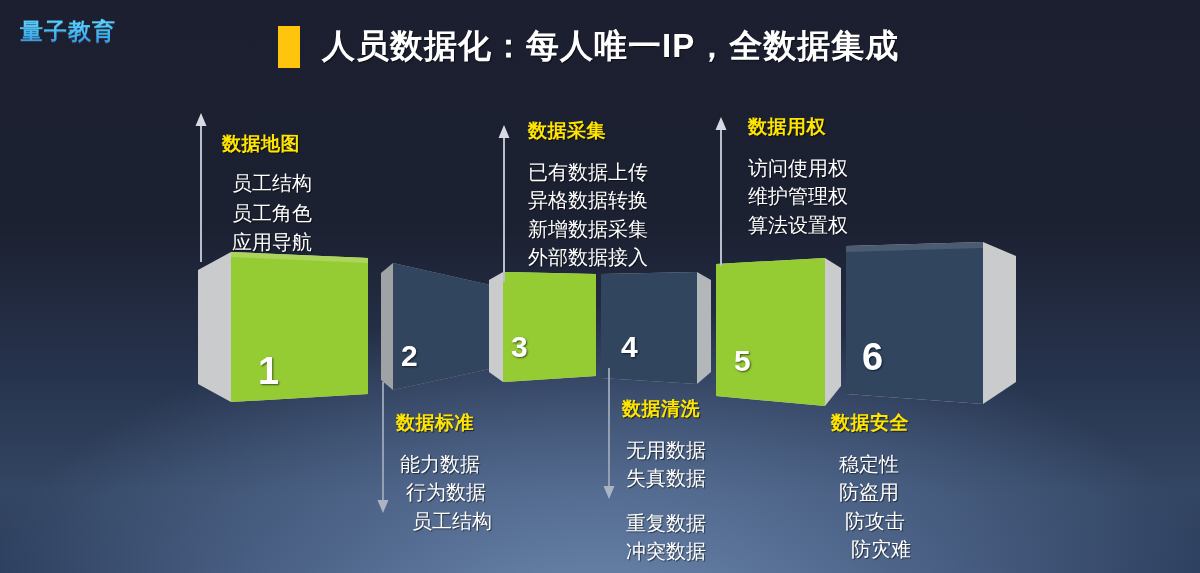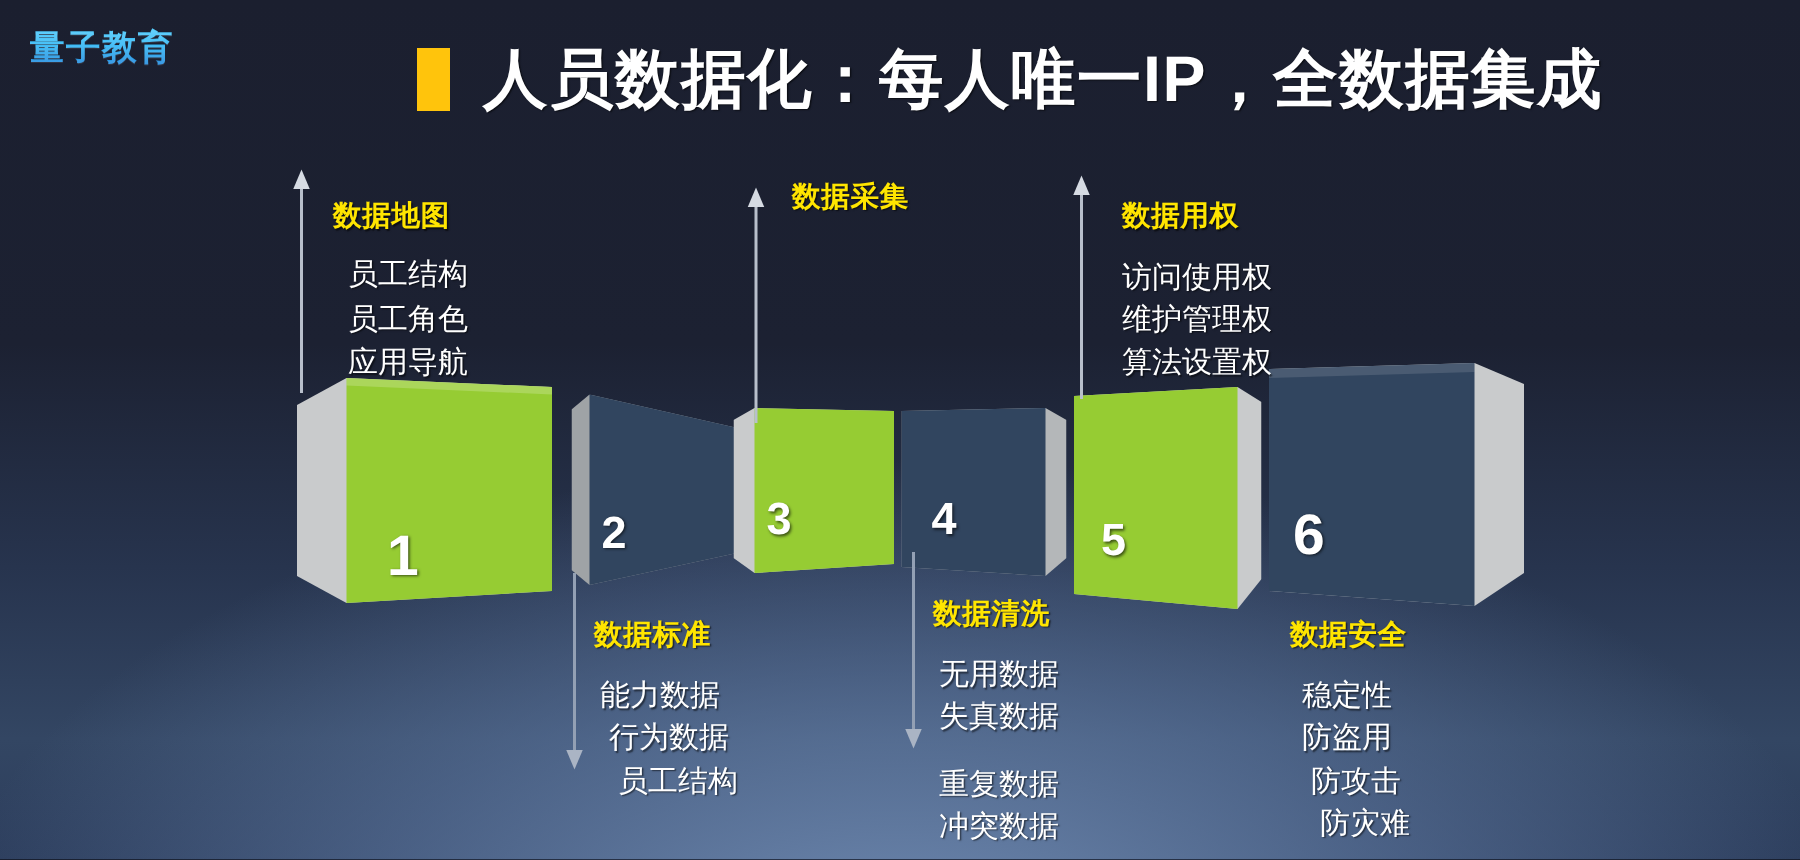--- a/index.html
+++ b/index.html
@@ -47,21 +47,21 @@
     align-items: center;
   }
   .title-marker {
     width: 22px;
     height: 42px;
     background: #ffc40c;
     margin-right: 22px;
     flex: none;
   }
   .title-text {
-    font-size: 43px;
+    font-size: 33px;
     font-weight: bold;
     color: #ffffff;
     letter-spacing: 1px;
     white-space: nowrap;
     text-shadow: 1px 1px 1px rgba(0,0,0,0.55);
   }
 
   
   .cube {
     position: absolute;
@@ -225,42 +225,48 @@
     <div class="group-title">数据标准</div>
     <ul class="group-items">
       <li style="padding-left:4px;">能力数据</li>
       <li style="padding-left:10px;">行为数据</li>
       <li style="padding-left:16px;">员工结构</li>
     </ul>
   </div>
 
   <div class="group" style="left:528px; top:118px;">
     <div class="group-title">数据采集</div>
+    <ul class="group-items">
+      <li>已有数据上传</li>
+      <li>异格数据转换</li>
+      <li>新增数据采集</li>
+      <li>外部数据接入</li>
+    </ul>
   </div>
 
   <div class="group" style="left:622px; top:396px;">
     <div class="group-title">数据清洗</div>
     <ul class="group-items">
       <li style="padding-left:4px;">无用数据</li>
       <li style="padding-left:4px;">失真数据</li>
       <li style="padding-left:4px;margin-top:16px;">重复数据</li>
       <li style="padding-left:4px;">冲突数据</li>
     </ul>
   </div>
 
-  <div class="group" style="left:748px; top:131px;">
+  <div class="group" style="left:748px; top:114px;">
     <div class="group-title">数据用权</div>
     <ul class="group-items">
       <li>访问使用权</li>
       <li>维护管理权</li>
       <li>算法设置权</li>
     </ul>
   </div>
 
-  <div class="group" style="left:860px; top:410px;">
+  <div class="group" style="left:831px; top:410px;">
     <div class="group-title">数据安全</div>
     <ul class="group-items">
       <li style="padding-left:8px;">稳定性</li>
       <li style="padding-left:8px;">防盗用</li>
       <li style="padding-left:14px;">防攻击</li>
       <li style="padding-left:20px;">防灾难</li>
     </ul>
   </div>
 
 </div>

